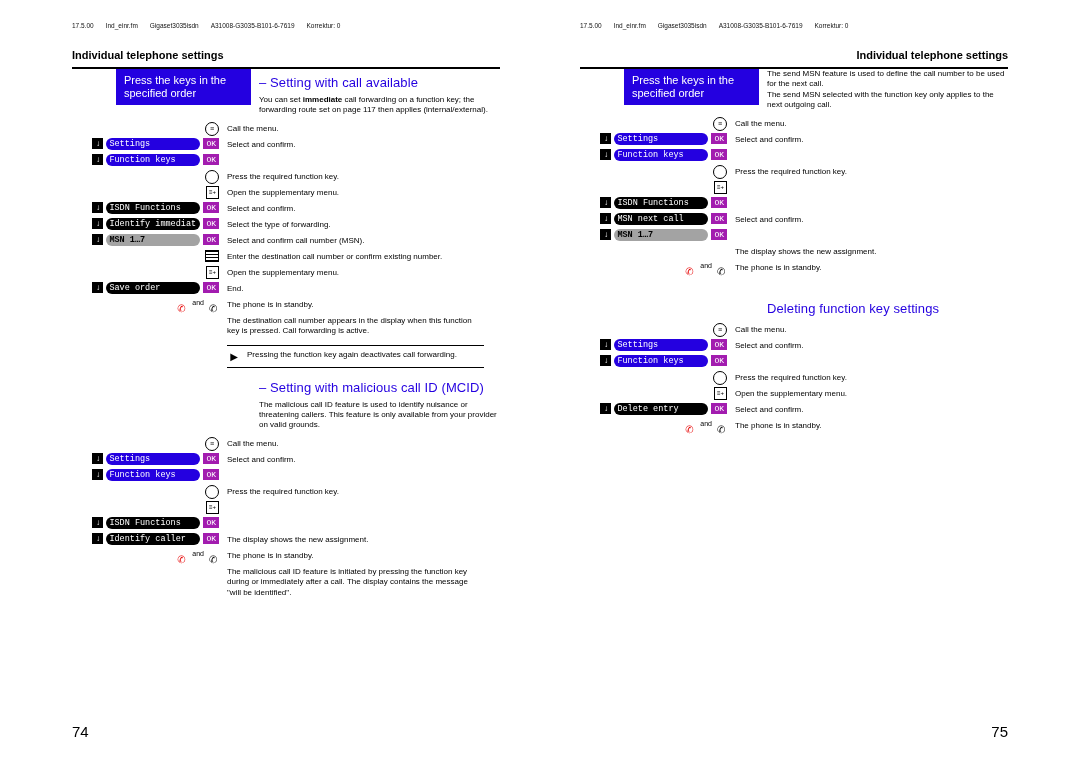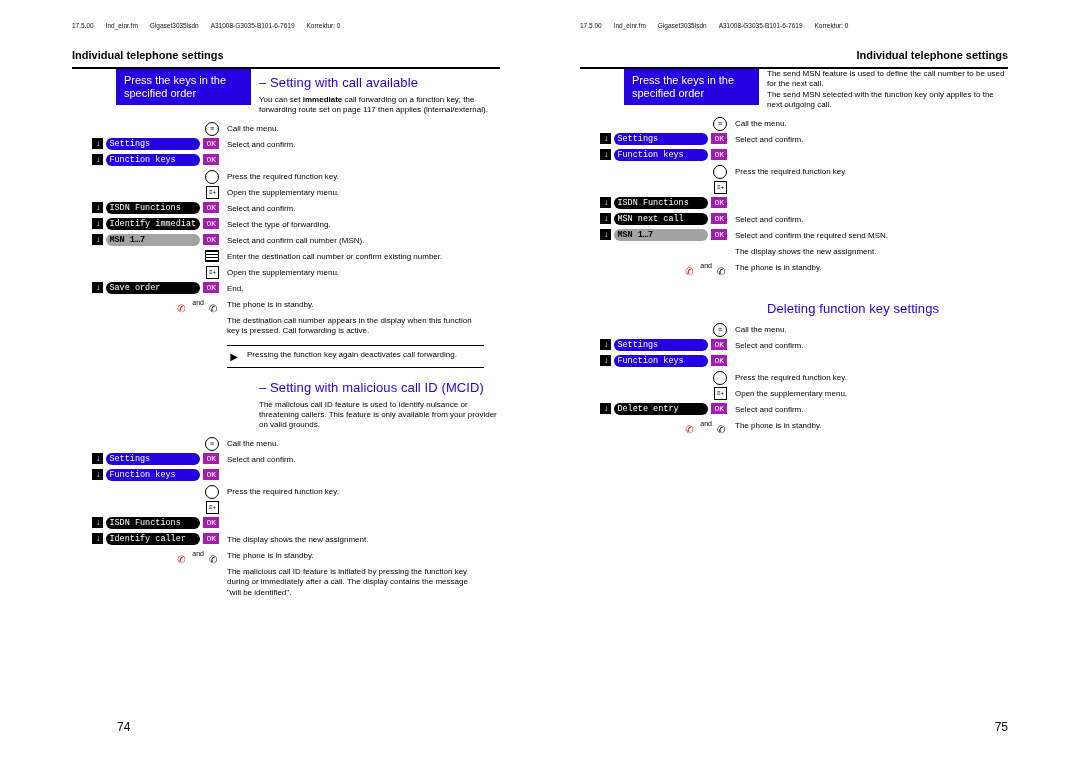--- a/index.html
+++ b/index.html
@@ -199,23 +199,22 @@
     text-align: center;
     font-size: 10px;
   }
   .note-text {
     font-size: 8px;
     line-height: 1.3;
     flex: 1;
   }
   .page-num {
     position: absolute;
-    bottom: 29px;
-    font-size: 12px;
-    margin-left: 45px;
+    bottom: 23px;
+    font-size: 15px;
   }
   .page-num.left { left: 72px; }
   .page-num.right { right: 72px; }
 </style>
 </head>
 <body>
 
 <div class="pages">
 
 <div class="page">
@@ -493,21 +492,20 @@
             <span class="ok-box">OK</span>
           </div>
           <div class="right-slot">Select and confirm.</div>
         </div>
         <div class="step-row">
           <div class="left-slot">
             <span class="arrow-down">↓</span>
             <span class="menu-label white">MSN 1…7</span>
             <span class="ok-box">OK</span>
           </div>
-          <div class="right-slot">Select and confirm the required send MSN.</div>
         </div>
       </div>
 
   <div class="step-row">
         <div class="left-slot"></div>
         <div class="right-slot">The display shows the new assignment.</div>
       </div>
   <div class="step-row">
     <div class="left-slot">
           <span class="icon-handset"></span>

